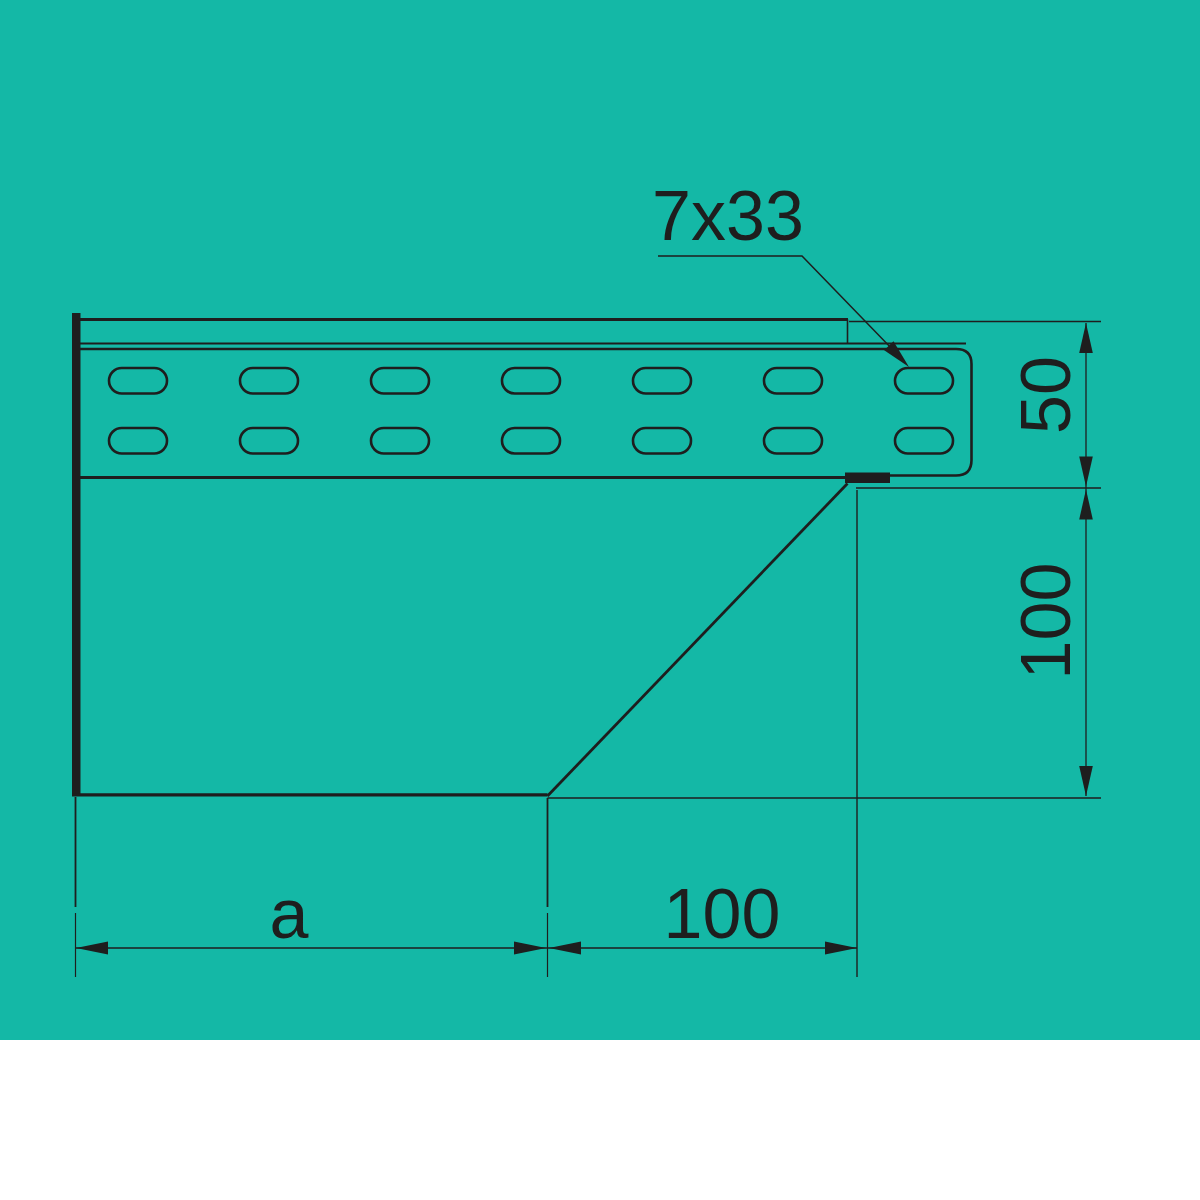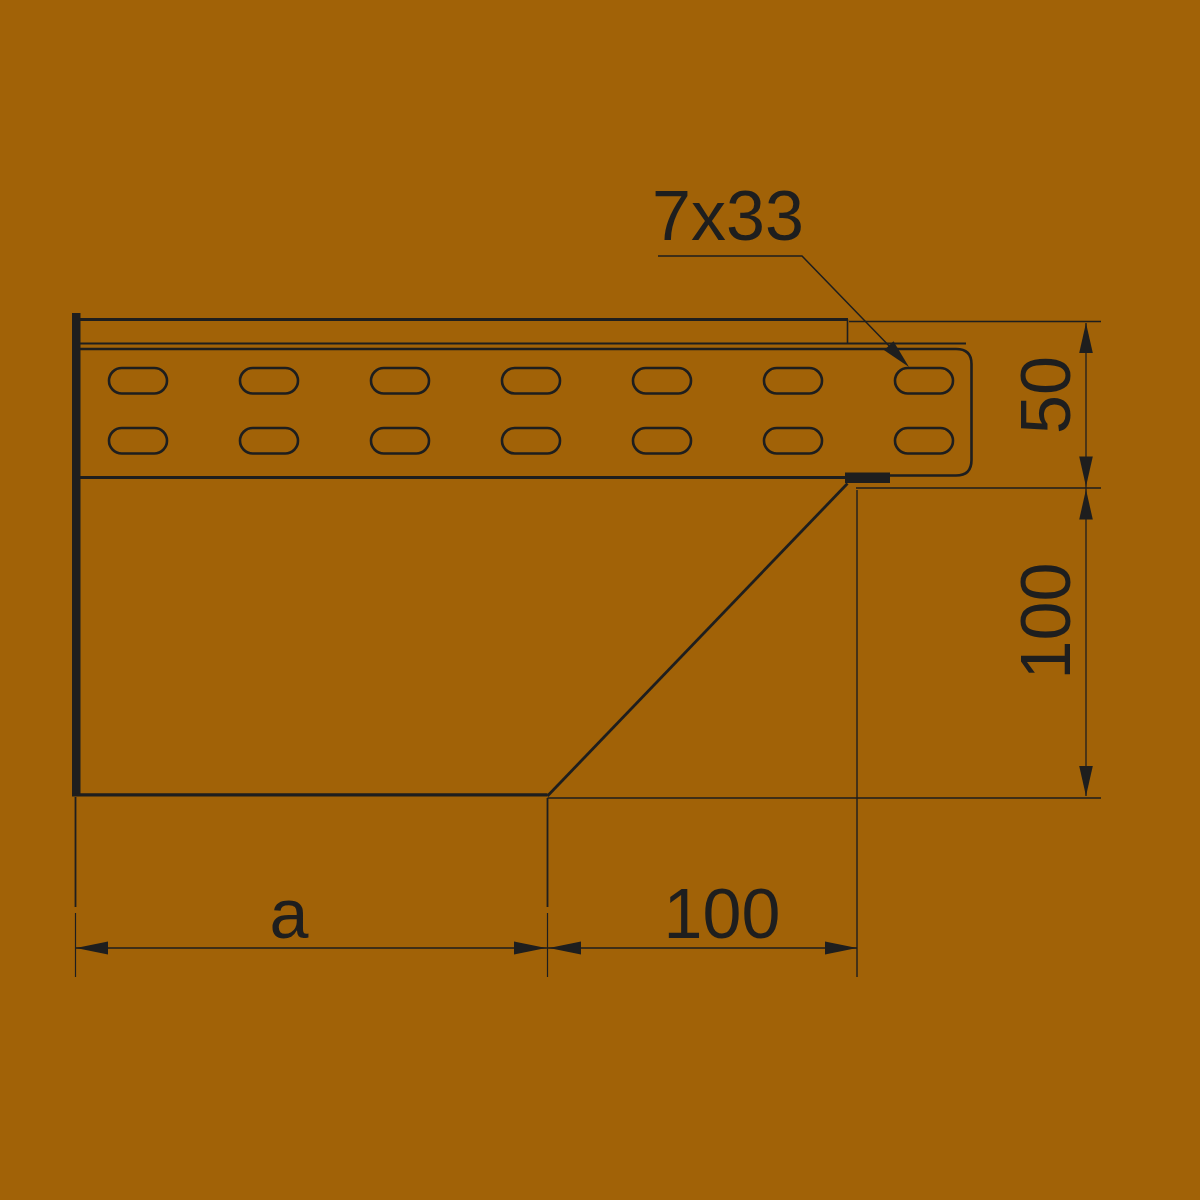--- a/index.html
+++ b/index.html
@@ -3,22 +3,22 @@
 <meta charset="utf-8">
 <style>
   html, body {
     margin: 0;
     padding: 0;
     background: #ffffff;
   }
   .canvas {
     position: relative;
     width: 1200px;
-    height: 1200px;
-    background: #a16207;
+    height: 1040px;
+    background: #14b8a6;
     overflow: hidden;
     font-family: "Liberation Sans", "DejaVu Sans", sans-serif;
   }
   svg { display: block; }
   text {
     font-family: "Liberation Sans", "DejaVu Sans", sans-serif;
     font-size: 70px;
     fill: #1e1e1e;
   }
 </style>

